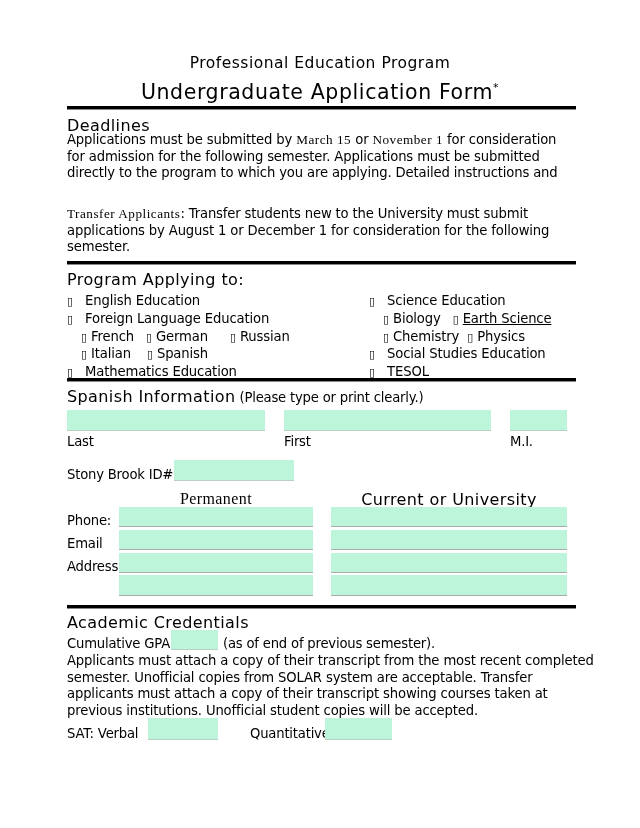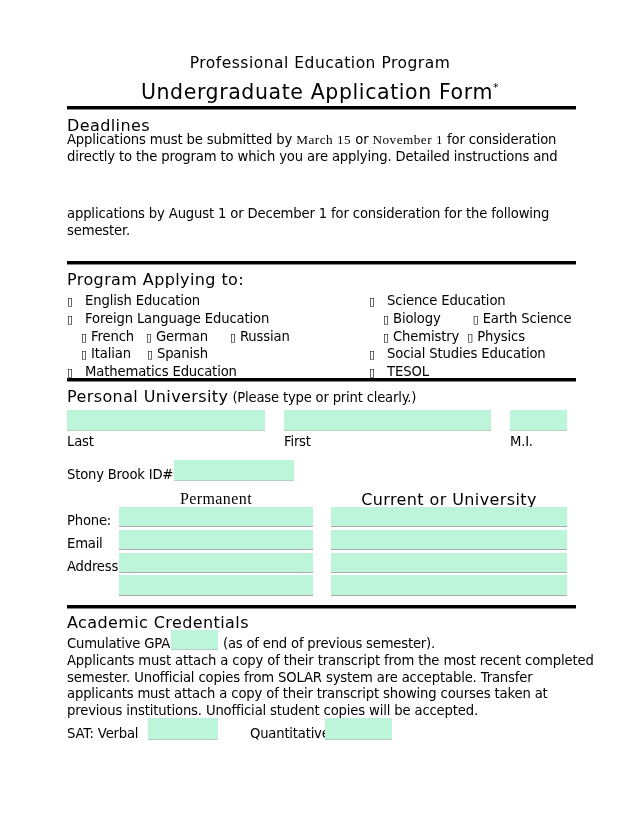--- a/index.html
+++ b/index.html
@@ -19,23 +19,25 @@
 
 <div class="abs" style="left:0;width:640px;text-align:center;top:54px;font-size:15.5px;letter-spacing:0.5px;">Professional Education Program</div>
 <div class="abs" style="left:0;width:640px;text-align:center;top:80px;font-size:20.5px;letter-spacing:0.6px;">
   <span>Undergraduate Application Form</span><sup style="font-size:11px;">*</sup>
 </div>
 <div class="rule" style="top:106px;"></div>
 
 <div class="abs hd" style="left:67px;top:116px;">Deadlines</div>
 <div class="para" style="top:132px;">
   <div><span>Applications must be submitted by </span><span class="bold">March 15</span><span> or </span><span class="bold">November 1</span><span>  for consideration</span></div>
+  <div>for admission for the following semester.   Applications must be submitted</div>
   <div>directly to the program to which you are applying.  Detailed instructions and</div>
 </div>
 <div class="para" style="top:206px;">
+  <div><span class="bold">Transfer Applicants</span><span>:  Transfer students new to the University must submit</span></div>
   <div>applications by August 1 or December 1 for consideration for the following</div>
   <div>semester.</div>
 </div>
 <div class="rule" style="top:261px;"></div>
 
 <div class="abs hd" style="left:67px;top:270px;">Program Applying to:</div>
 
 <div class="para" style="top:293px;line-height:16.8px;">
   <div><span class="box">▯</span>&nbsp;&nbsp;<span>English Education</span></div>
   <div><span class="box">▯</span>&nbsp;&nbsp;<span>Foreign Language Education</span></div>
@@ -48,33 +50,33 @@
     <span><span class="box">▯</span><span>Italian</span></span>
     <span style="margin-left:12px;"><span class="box">▯</span><span>Spanish</span></span>
   </div>
   <div><span class="box">▯</span>&nbsp;&nbsp;<span>Mathematics Education</span></div>
 </div>
 
 <div class="para" style="left:369px;top:293px;line-height:16.8px;">
   <div><span class="box">▯</span>&nbsp;&nbsp;<span>Science Education</span></div>
   <div style="padding-left:14px;">
     <span><span class="box">▯</span><span>Biology</span></span>
-    <span style="margin-left:28px;"><span class="box">▯</span><span>Earth Science</span></span>
+    <span style="margin-left:8px;text-decoration:underline;"><span class="box">▯</span><span>Earth Science</span></span>
   </div>
   <div style="padding-left:14px;">
     <span><span class="box">▯</span><span>Chemistry</span></span>
     <span style="margin-left:4px;"><span class="box">▯</span><span>Physics</span></span>
   </div>
   <div><span class="box">▯</span>&nbsp;&nbsp;<span>Social Studies Education</span></div>
   <div><span class="box">▯</span>&nbsp;&nbsp;<span>TESOL</span></div>
 </div>
 <div class="rule" style="top:378px;"></div>
 
 <div class="abs" style="left:67px;top:387px;">
-  <span class="hd">Personal University</span><span class="t13"> (Please type or print clearly.)</span>
+  <span class="hd">Spanish Information</span><span class="t13"> (Please type or print clearly.)</span>
 </div>
 <input class="field" type="text" style="left: 67px; top: 410px; width: 198px; height: 21px; border-top: none; border-right: none; border-left: none; border-image: initial; border-bottom: 1px solid rgb(184, 207, 196); background: rgb(189, 245, 218);" value="">
 <input class="field" type="text" style="left: 284px; top: 410px; width: 207px; height: 21px; border-top: none; border-right: none; border-left: none; border-image: initial; border-bottom: 1px solid rgb(184, 207, 196); background: rgb(189, 245, 218);" value="">
 <input class="field" type="text" style="left: 510px; top: 410px; width: 57px; height: 21px; border-top: none; border-right: none; border-left: none; border-image: initial; border-bottom: 1px solid rgb(184, 207, 196); background: rgb(189, 245, 218);" value="">
 <div class="abs t13" style="left:67px;top:434px;">Last</div>
 <div class="abs t13" style="left:284px;top:434px;">First</div>
 <div class="abs t13" style="left:510px;top:434px;">M.I.</div>
 
 <div class="abs t13" style="left:67px;top:467px;">Stony Brook ID#:</div>
 <input class="field" type="text" style="left: 174px; top: 460px; width: 120px; height: 21px; border-top: none; border-right: none; border-left: none; border-image: initial; border-bottom: 1px solid rgb(184, 207, 196); background: rgb(189, 245, 218);" value="">

